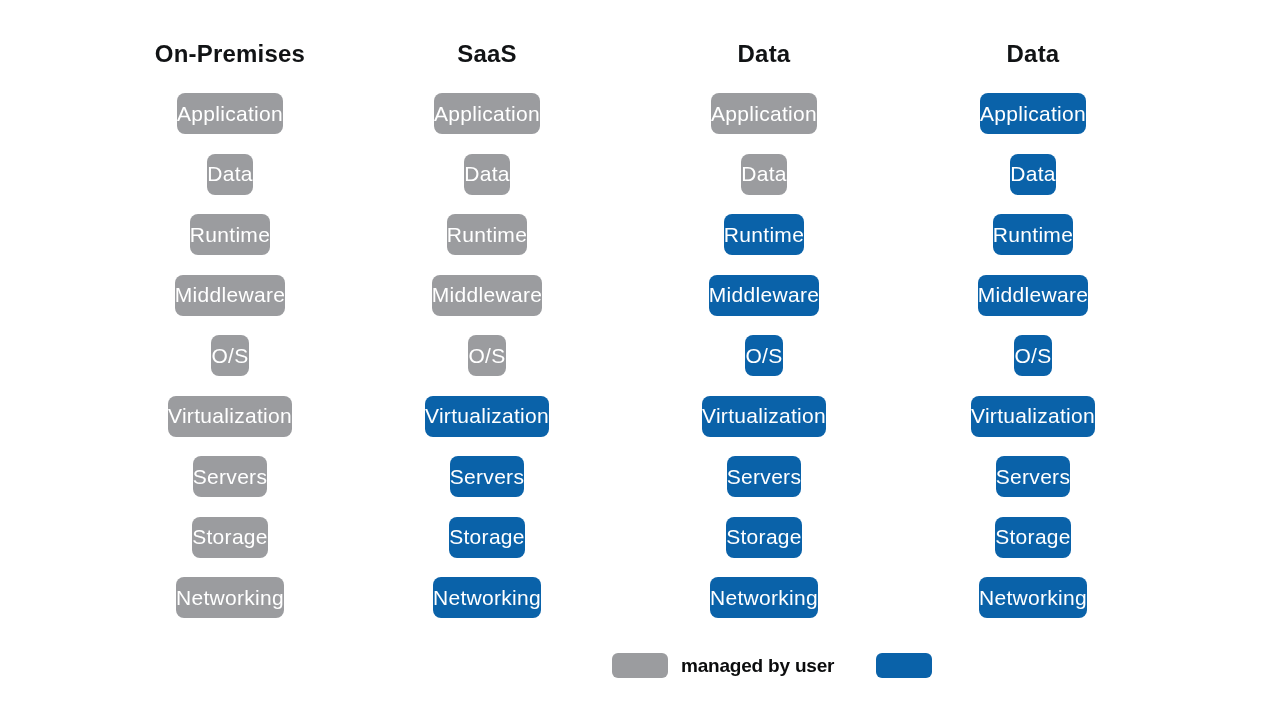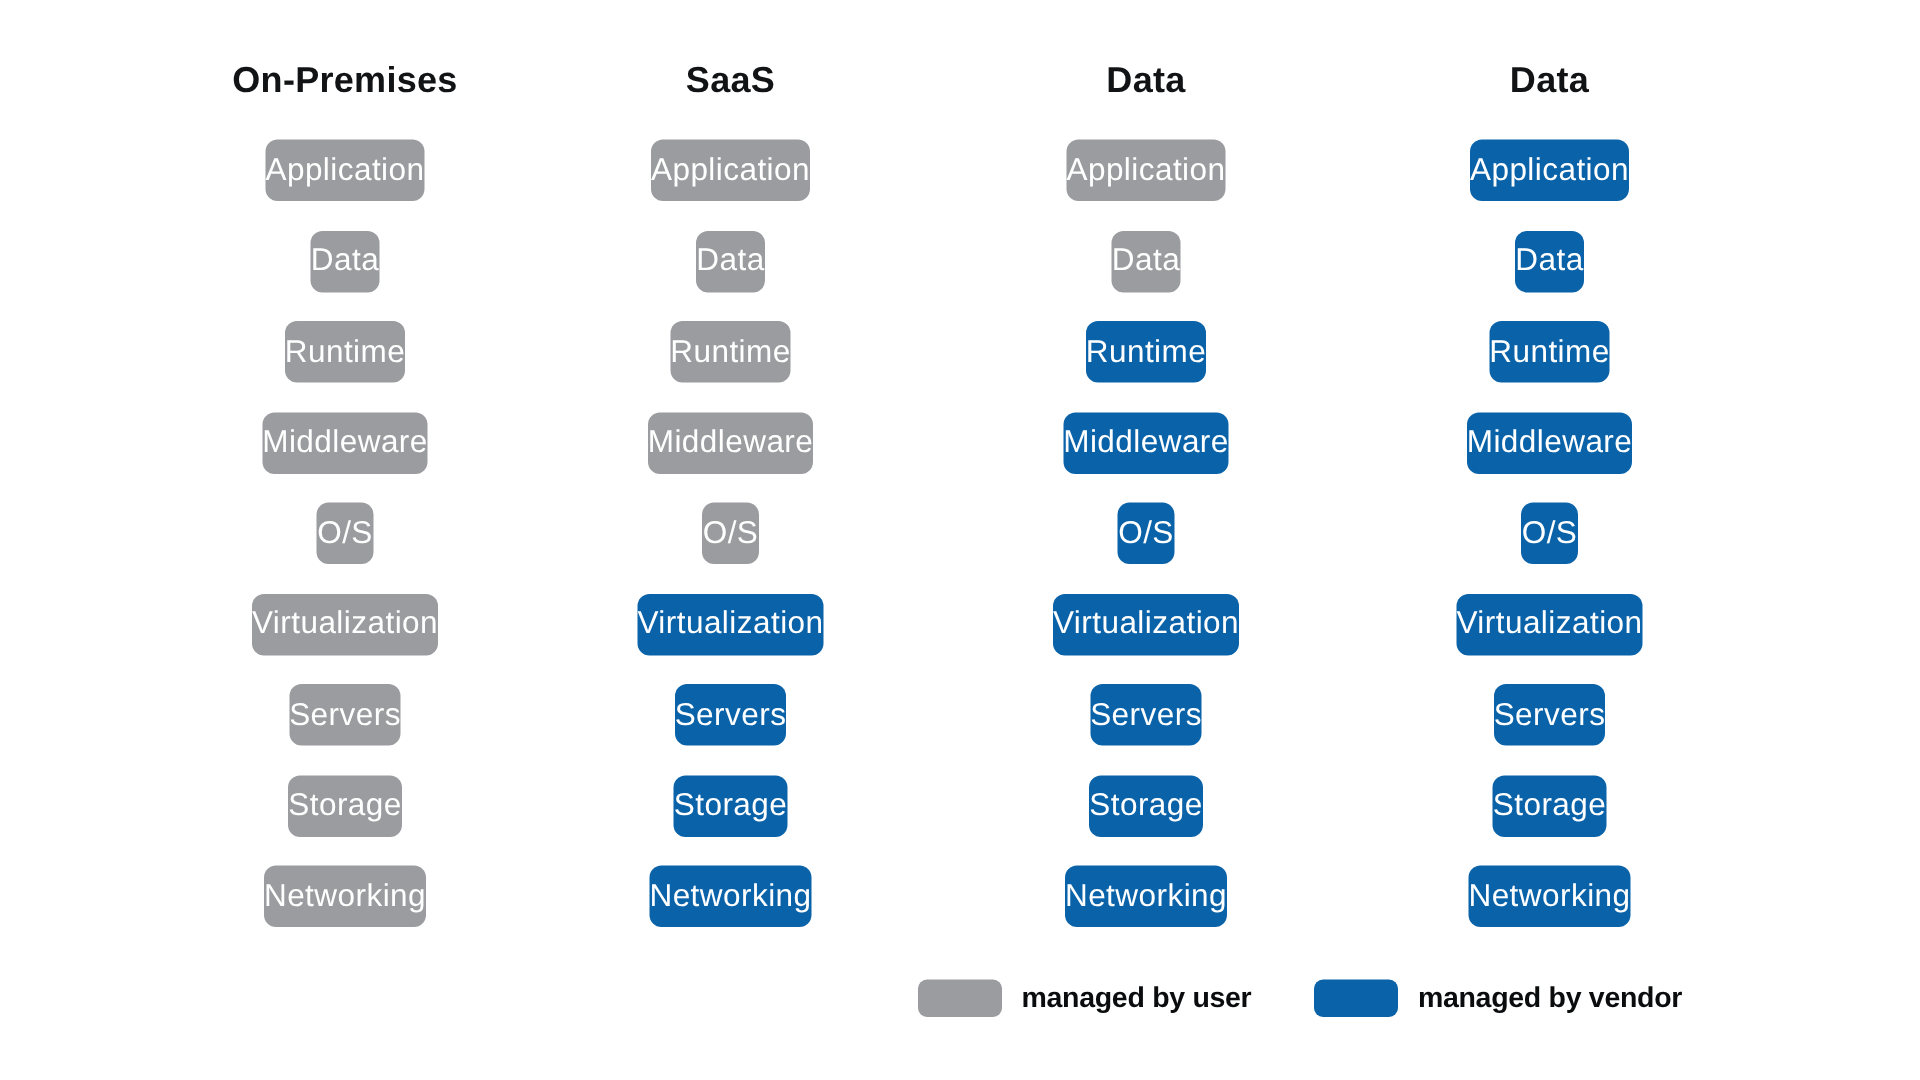--- a/index.html
+++ b/index.html
@@ -146,17 +146,16 @@
       </div>
   </div>
 
   <div class="legend">
     <div class="legend-item">
       <span class="swatch" style="background: rgb(155, 156, 159);"></span>
       <span class="legend-label">managed by user</span>
     </div>
     <div class="legend-item">
       <span class="swatch" style="background: rgb(10, 98, 169);"></span>
-      <span class="legend-label">managed by vendor</span>
     </div>
   </div>
 
 </div>
 
 </body></html>

